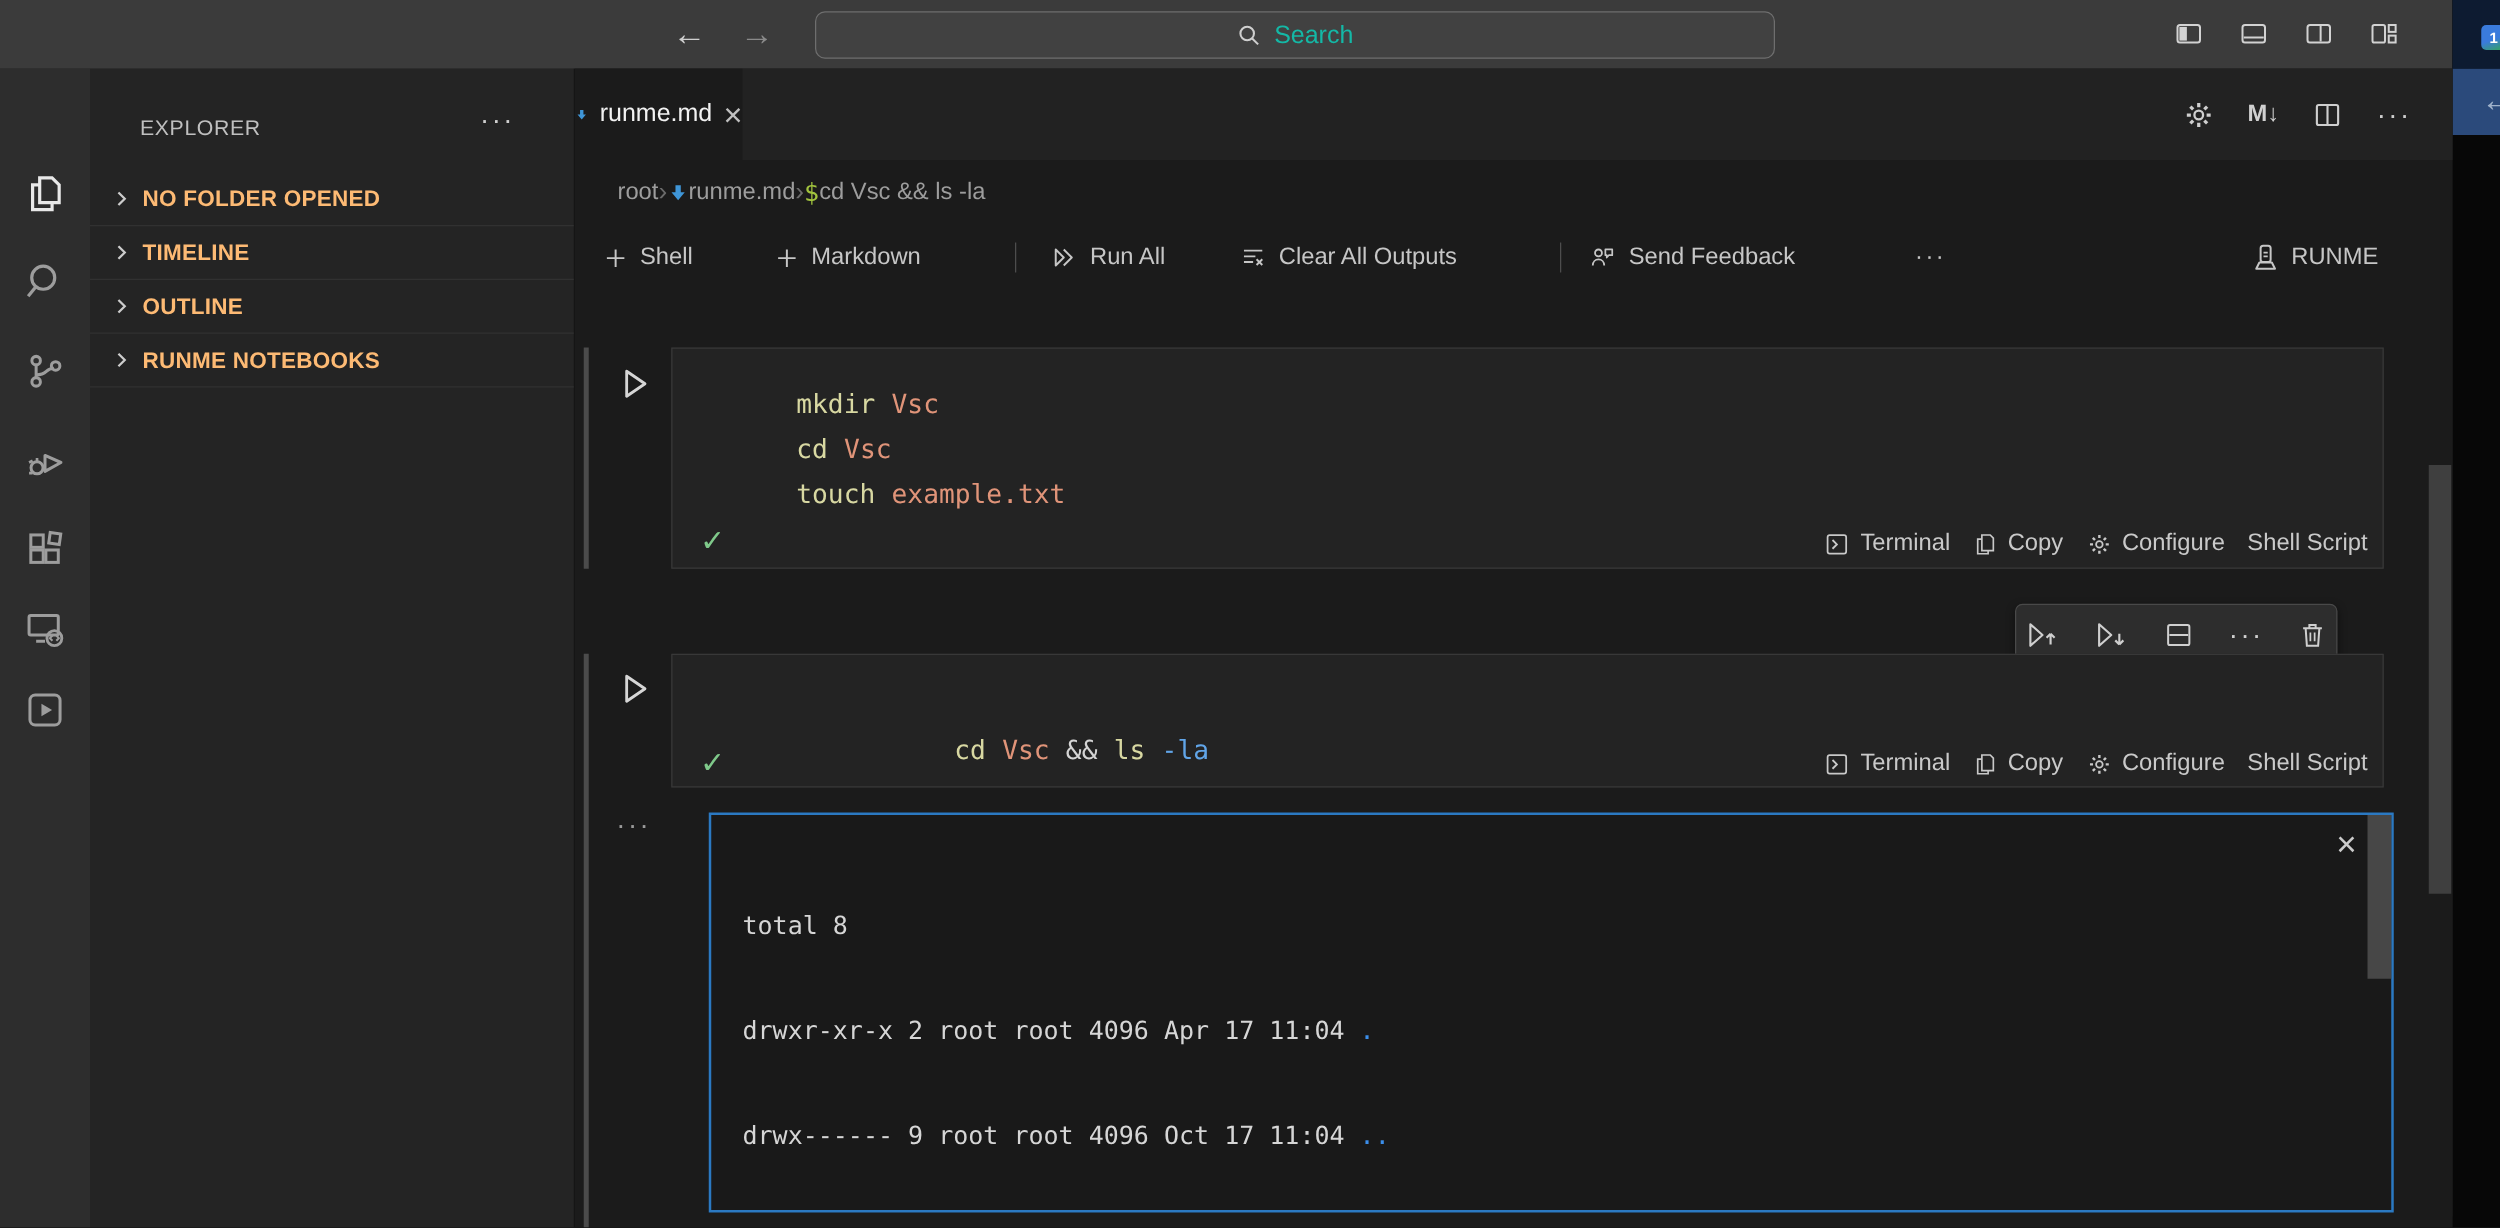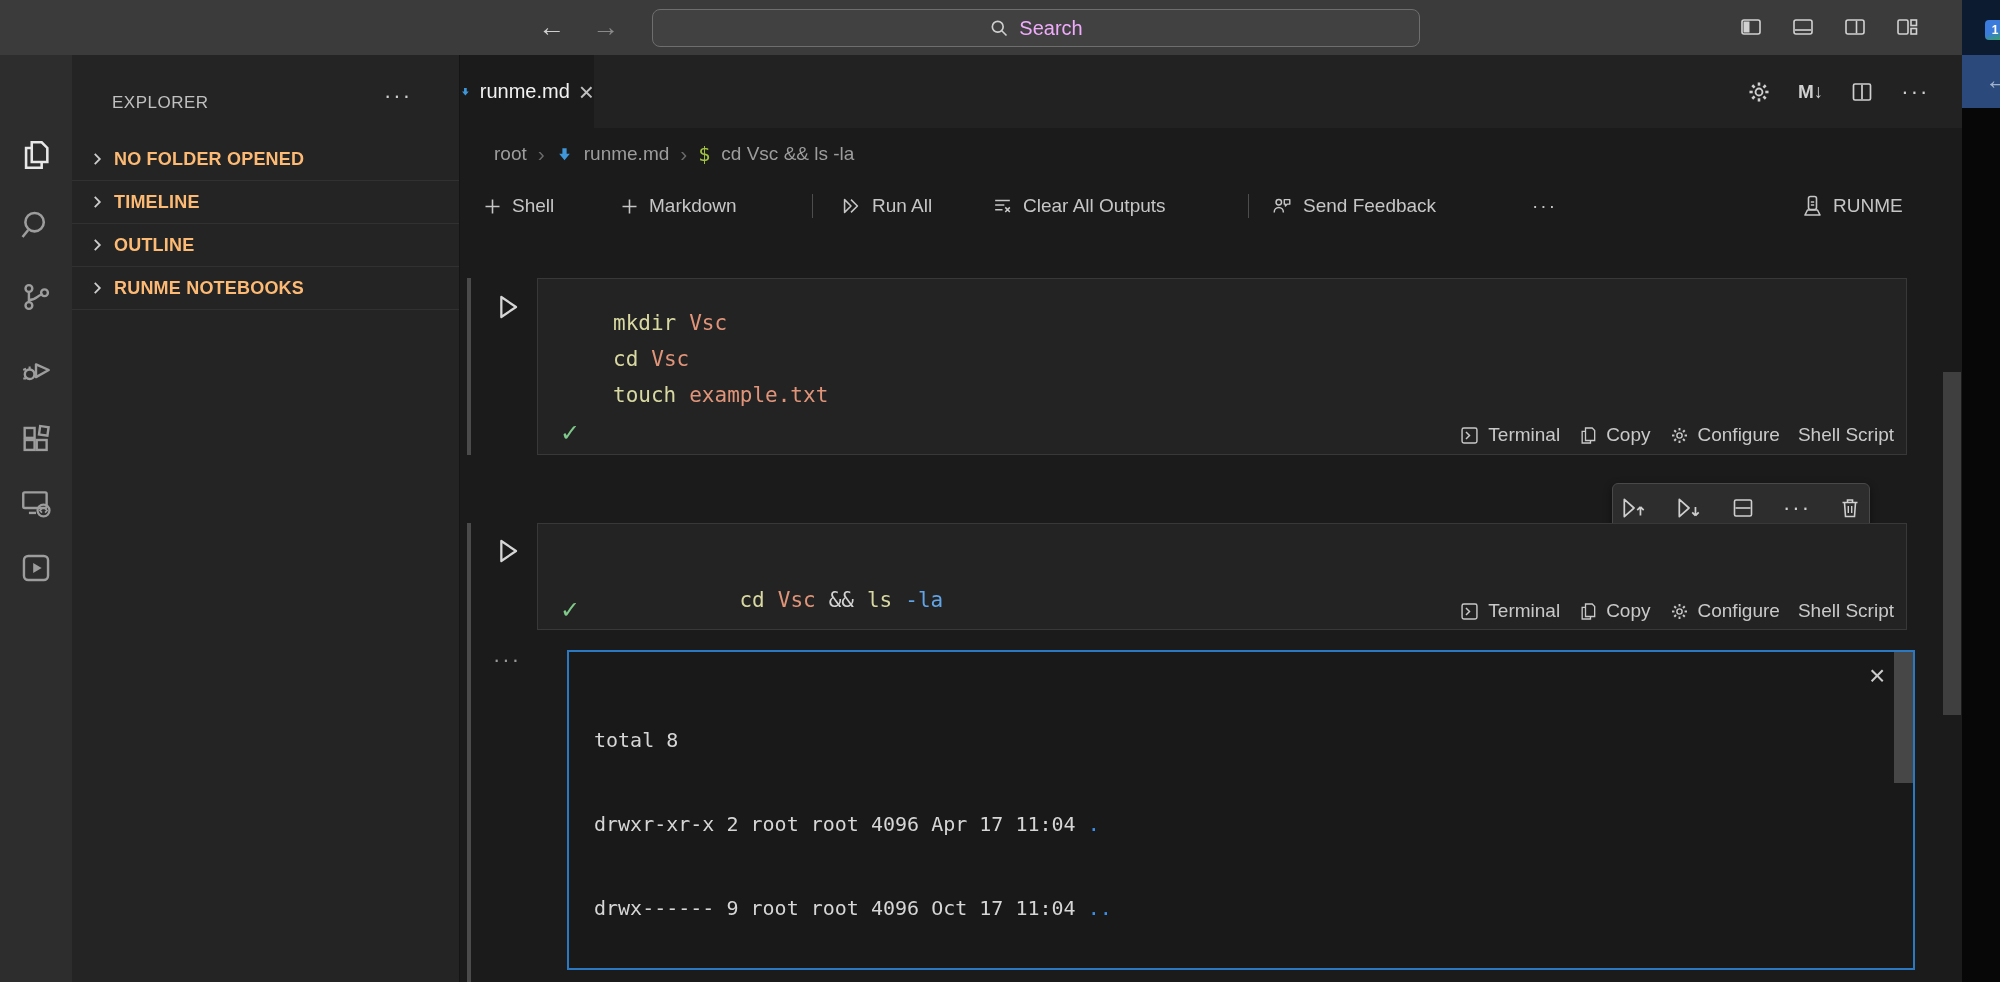--- a/index.html
+++ b/index.html
@@ -7,21 +7,21 @@
   body { position:relative; background:#141414; font-family:"Liberation Sans", sans-serif; color:#cccccc; }
   svg { display:block; }
 
   
   .titlebar { position:absolute; left:0; top:0; width:1962px; height:55px; background:#3b3b3b; }
   .nav-arrow { position:absolute; top:9px; font-size:27px; line-height:36px; }
   .nav-back { left:538px; color:#cfcfcf; }
   .nav-fwd { left:592px; color:#8a8a8a; }
   .searchbox { position:absolute; left:652px; top:9px; width:768px; height:38px; background:#414141;
     border:1px solid #6e6e6e; border-radius:8px; display:flex; align-items:center; justify-content:center; gap:10px; }
-  .searchbox span { font-size:20px; color:#f0abfc; }
+  .searchbox span { font-size:20px; color:#14b8a6; }
   .winicons { position:absolute; left:1738px; top:15px; display:flex; gap:26px; align-items:center; }
 
   
   .rightstrip { position:absolute; left:1962px; top:0; width:38px; height:982px; background:#070707; }
   .rs-top { position:absolute; left:0; top:0; width:38px; height:55px; background:#0d1b31; }
   .cal-icon { position:absolute; left:23px; top:20px; width:20px; height:20px; border-radius:4px;
     background:linear-gradient(160deg,#3a7bdc 55%,#34a853 100%); color:#fff; font-size:12px; font-weight:bold;
     display:flex; align-items:center; justify-content:center; }
   .rs-mid { position:absolute; left:0; top:55px; width:38px; height:53px; background:#2b4a7b; }
   .rs-mid span { position:absolute; left:23px; top:10px; font-size:26px; color:#9fb2cb; }
@@ -44,36 +44,36 @@
   .tabbar { position:absolute; left:0; top:0; width:1502px; height:73px; background:#222222; }
   .tab { position:absolute; left:0; top:0; width:134px; height:73px; background:#1b1b1b;
     display:flex; align-items:center; justify-content:center; gap:9px; }
   .tab-label { font-size:20px; color:#f2f2f2; }
   .tab-close { font-size:26px; color:#c0c0c0; line-height:20px; }
   .tab-actions { position:absolute; left:1286px; top:0; height:73px; display:flex; align-items:center; gap:26px; }
   .mdicon { font-size:19px; font-weight:bold; color:#d0d0d0; }
   .dots { font-size:22px; letter-spacing:2px; color:#cfcfcf; }
 
   .breadcrumb { position:absolute; left:0; top:73px; width:1502px; height:52px; display:flex; align-items:center;
-    padding-left:34px; gap:11px; font-size:19px; color:#9d9d9d; }
+    padding-left:34px; font-size:19px; color:#9d9d9d; }
   .bc-chev { color:#6b6b6b; font-size:21px; }
   .bc-dollar { color:#a2c43e; font-size:20px; font-family:"DejaVu Sans Mono", monospace; }
 
   .nbtoolbar { position:absolute; left:0; top:125px; width:1502px; height:52px; }
   .tb-item { position:absolute; top:0; height:52px; display:flex; align-items:center; gap:9px;
     font-size:19px; color:#c6c6c6; }
   .tb-sep { position:absolute; top:14px; width:1px; height:24px; background:#4d4d4d; }
 
   
   .notebook { position:absolute; left:0; top:177px; width:1502px; height:750px; background:#1b1b1b; }
   .gutterline { position:absolute; left:7px; width:4px; background:#4b4b4b; }
   .runbtn { position:absolute; left:32px; }
   .cellbox { position:absolute; left:77px; width:1370px; background:#232323; border:1px solid #383838; }
   .code { position:absolute; left:75px; font-family:"DejaVu Sans Mono", monospace; font-size:21px; line-height:36px; }
-  .cl { white-space:pre; }
+  .cl { white-space:pre;margin-left:24px; }
   .cl span { margin-right:13px; }
   .cl span:last-child { margin-right:0; }
   .tk-cmd { color:#d8d8a2; }
   .tk-arg { color:#e09479; }
   .tk-op  { color:#d4d4d4; }
   .tk-flag{ color:#61a5e8; }
   .checkmark { position:absolute; left:22px; font-size:24px; color:#7fc98a; }
   .cellstatus { position:absolute; right:12px; display:flex; align-items:center; gap:18px; }
   .cs-item { display:flex; align-items:center; gap:8px; font-size:19px; color:#c9c9c9; }
 

